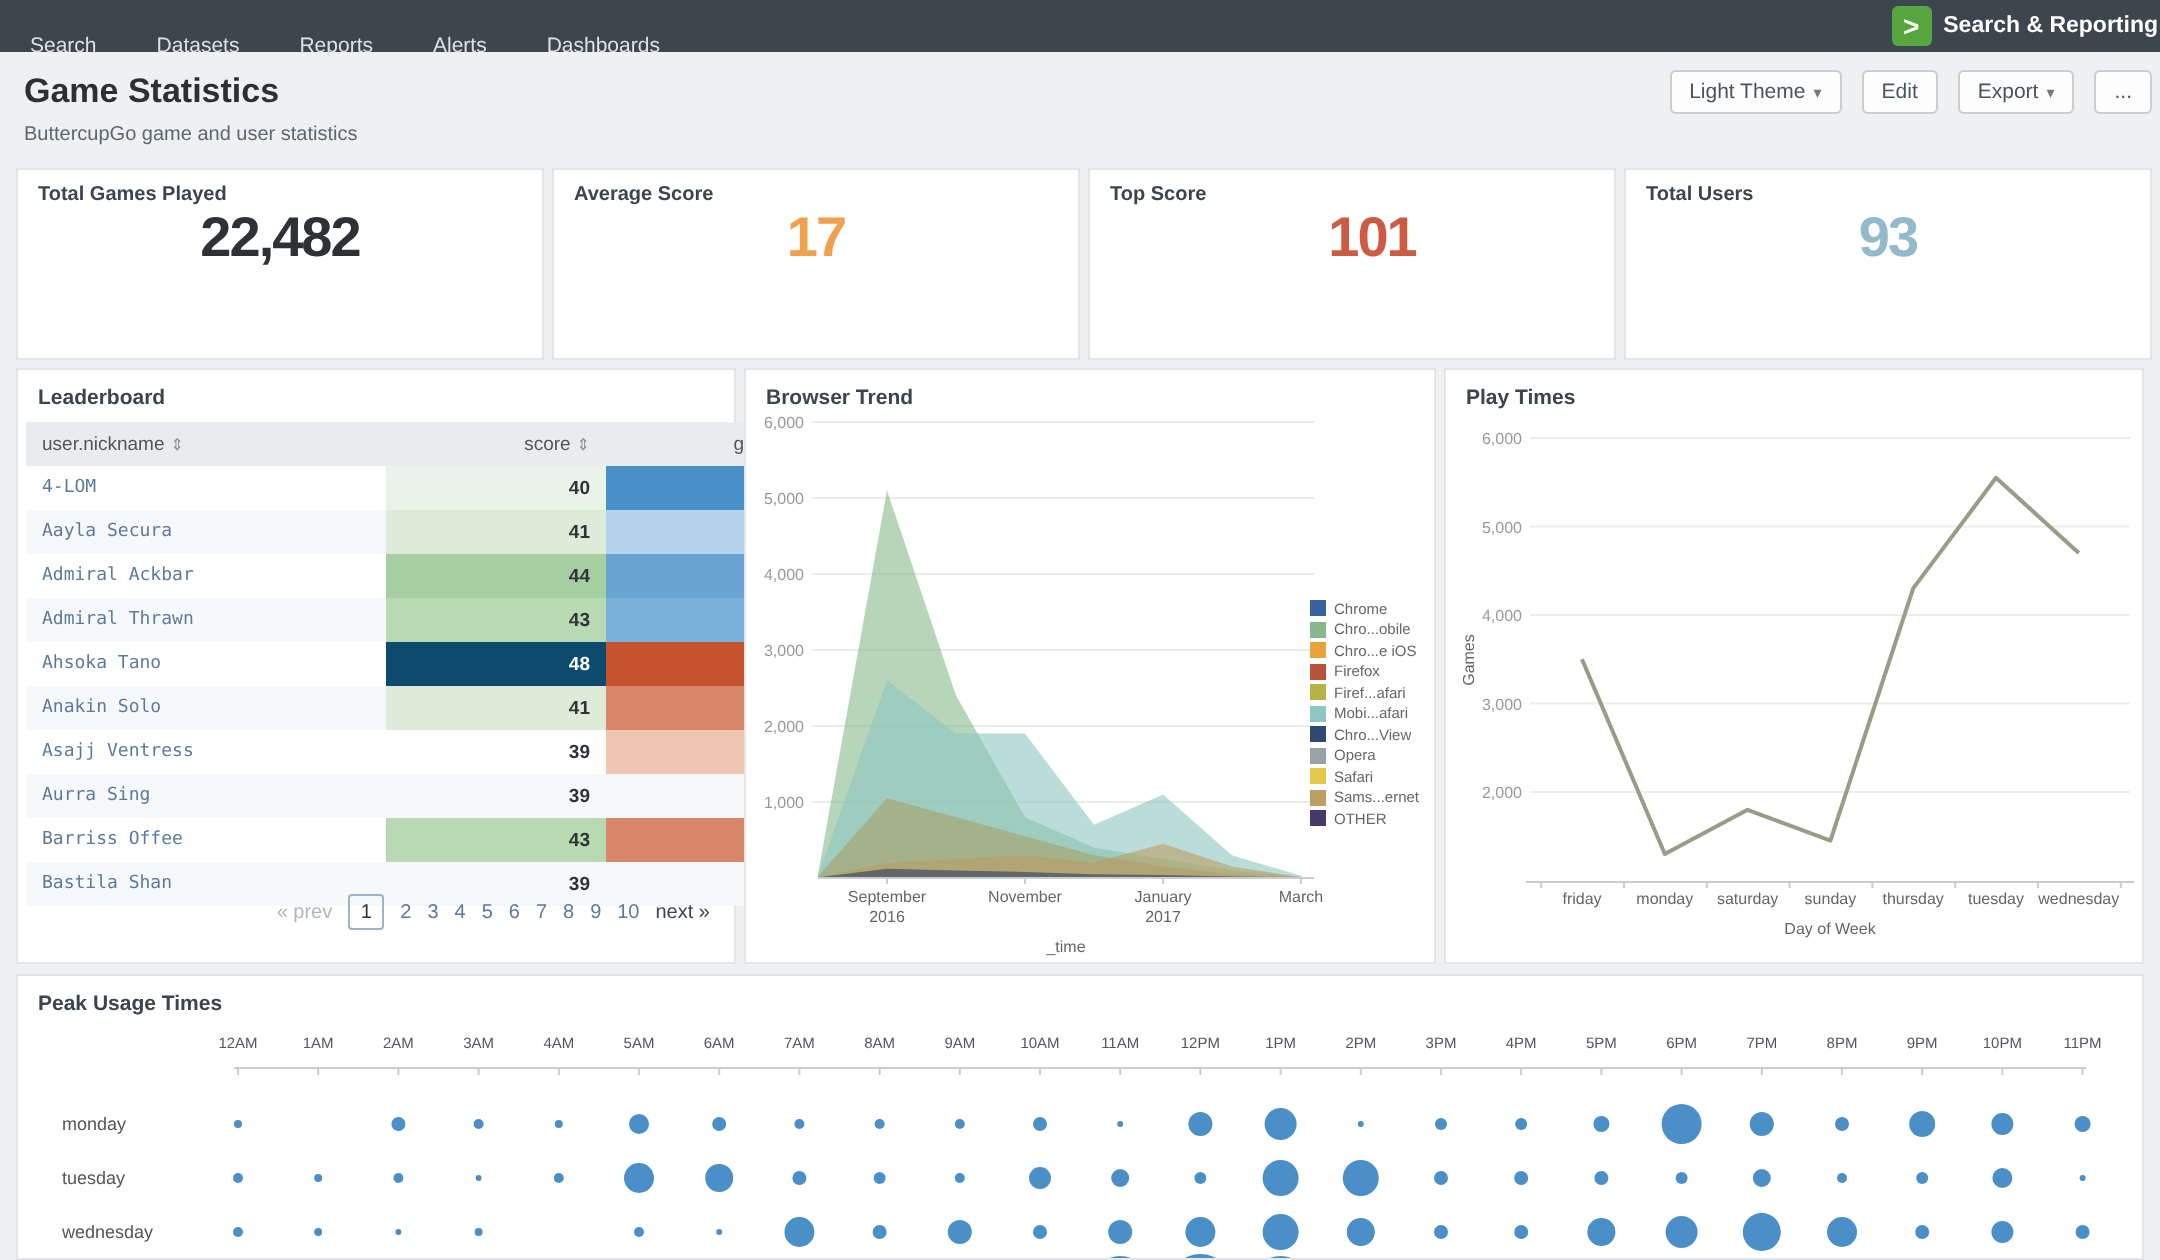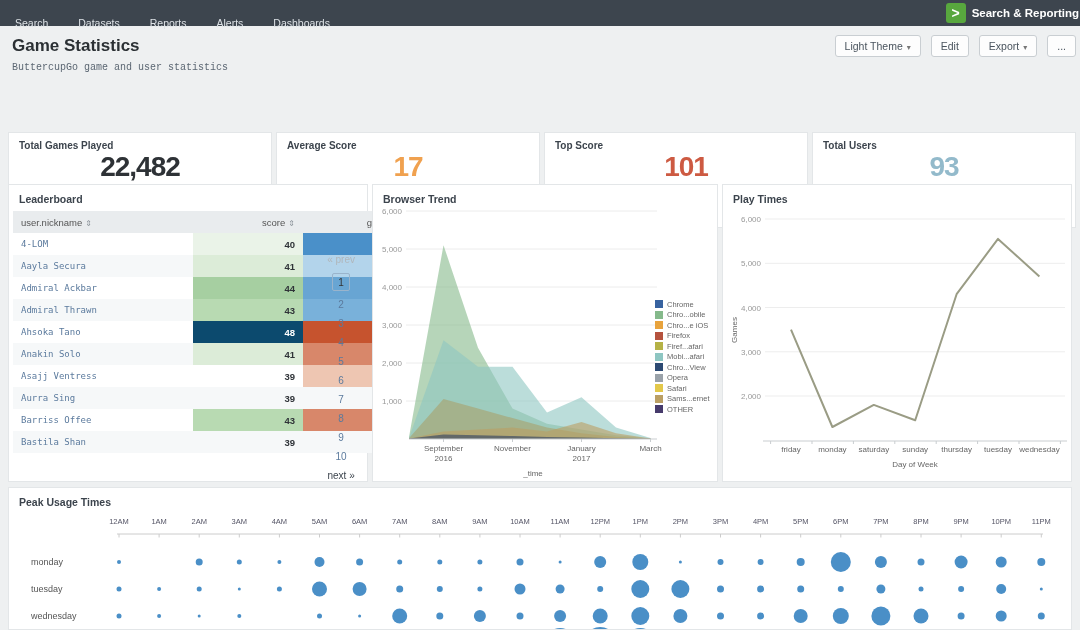--- a/index.html
+++ b/index.html
@@ -8,48 +8,48 @@
   
   .nav{position:absolute;top:0;left:0;right:0;height:26px;background:#3d454e;display:flex;align-items:center;}
   .nav-item{color:#dde2e6;font-size:10.5px;padding:0 15px;line-height:26px;cursor:pointer;}
   .nav-right{margin-left:auto;display:flex;align-items:center;gap:6px;padding-right:1px;}
   .logo{width:20px;height:20px;background:#58a73e;border-radius:3px;color:#fff;font-weight:bold;
         font-size:14px;display:flex;align-items:center;justify-content:center;}
   .app-name{color:#fff;font-weight:bold;font-size:11.5px;white-space:nowrap;}
   
   .hdr{position:absolute;top:26px;left:0;right:0;height:58px;}
   .hdr-title{position:absolute;left:12px;top:10px;font-size:17px;font-weight:bold;color:#2b3034;}
-  .hdr-sub{position:absolute;left:12px;top:36px;font-size:10px;color:#5c6773;font-family:Liberation Mono, monospace;}
+  .hdr-sub{position:absolute;left:12px;top:36px;font-size:10px;color:#5c6773;}
   .hdr-btns{position:absolute;right:4px;top:9px;display:flex;gap:10px;}
   .btn{height:20px;line-height:20px;padding:0 9px;background:#fdfdfd;border:1px solid #c9ced2;
        border-radius:3px;font-size:10.5px;color:#4a545e;white-space:nowrap;cursor:pointer;}
   .caret{font-size:8px;color:#777;margin-left:4px;}
   
   .panel{background:#fff;border:1px solid #e3e6e8;box-sizing:border-box;position:relative;}
   .panel-title{font-size:10.5px;font-weight:bold;color:#3c444d;padding:8px 0 0 10px;position:relative;z-index:3;}
-  .kpi-row{position:absolute;top:84px;left:8px;right:4px;height:96px;display:flex;gap:4px;margin-top:48px;}
+  .kpi-row{position:absolute;top:84px;left:8px;right:4px;height:96px;display:flex;gap:4px;}
   .kpi-tile{flex:1;}
   .kpi-label{font-size:10px;font-weight:bold;color:#3c444d;padding:7px 0 0 10px;}
   .kpi-value{text-align:center;font-size:28px;font-weight:bold;margin-top:2px;letter-spacing:-1px;line-height:1;}
   .mid{position:absolute;top:184px;left:8px;right:8px;height:298px;display:flex;gap:4px;}
   #leaderboard{width:360px;flex:none;}
   #browser{width:346px;flex:none;}
   #play{flex:1;}
   
   table{border-collapse:collapse;margin:6px 4px 0;width:352px;table-layout:fixed;}
   th{background:#e9ecee;font-size:9.5px;color:#555;font-weight:normal;height:22px;padding:0 8px;}
   th.l{text-align:left;} th.r,td.r{text-align:right;}
   td{height:22px;padding:0 8px;font-size:9.5px;}
   td.name{font-family:"DejaVu Sans Mono",monospace;font-size:9px;color:#5b7a9d;}
   td.num{font-weight:bold;color:#2f3338;}
   tr.alt{background:#f6f8f9;}
   .col-name{width:164px;} .col-score{width:94px;} .col-games{width:94px;}
   .sort{font-size:8px;color:#8a9299;margin-left:3px;}
-  .pager{position:absolute;bottom:0;right:12px;display:flex;align-items:center;gap:8px;
-         font-size:10px;color:#5b7a9d;flex-direction:column;}
+  .pager{position:absolute;bottom:16px;right:12px;display:flex;align-items:center;gap:8px;
+         font-size:10px;color:#5b7a9d;}
   .pg{cursor:pointer;}
   .pg.current{border:1px solid #9ab4cc;width:16px;height:16px;display:flex;align-items:center;
               justify-content:center;color:#333;border-radius:2px;}
   .pg-prev{color:#b0b6bb;cursor:pointer;} .pg-next{color:#3c444d;cursor:pointer;}
   
   .chart-svg{position:absolute;left:0;top:0;z-index:1;}
   svg text{font-family:"Liberation Sans",sans-serif;}
   .legend{position:absolute;left:282px;top:114px;z-index:2;}
   .lg-row{display:flex;align-items:center;height:10.5px;cursor:pointer;}
   .lg-chip{width:8px;height:8px;margin-right:4px;flex:none;}

